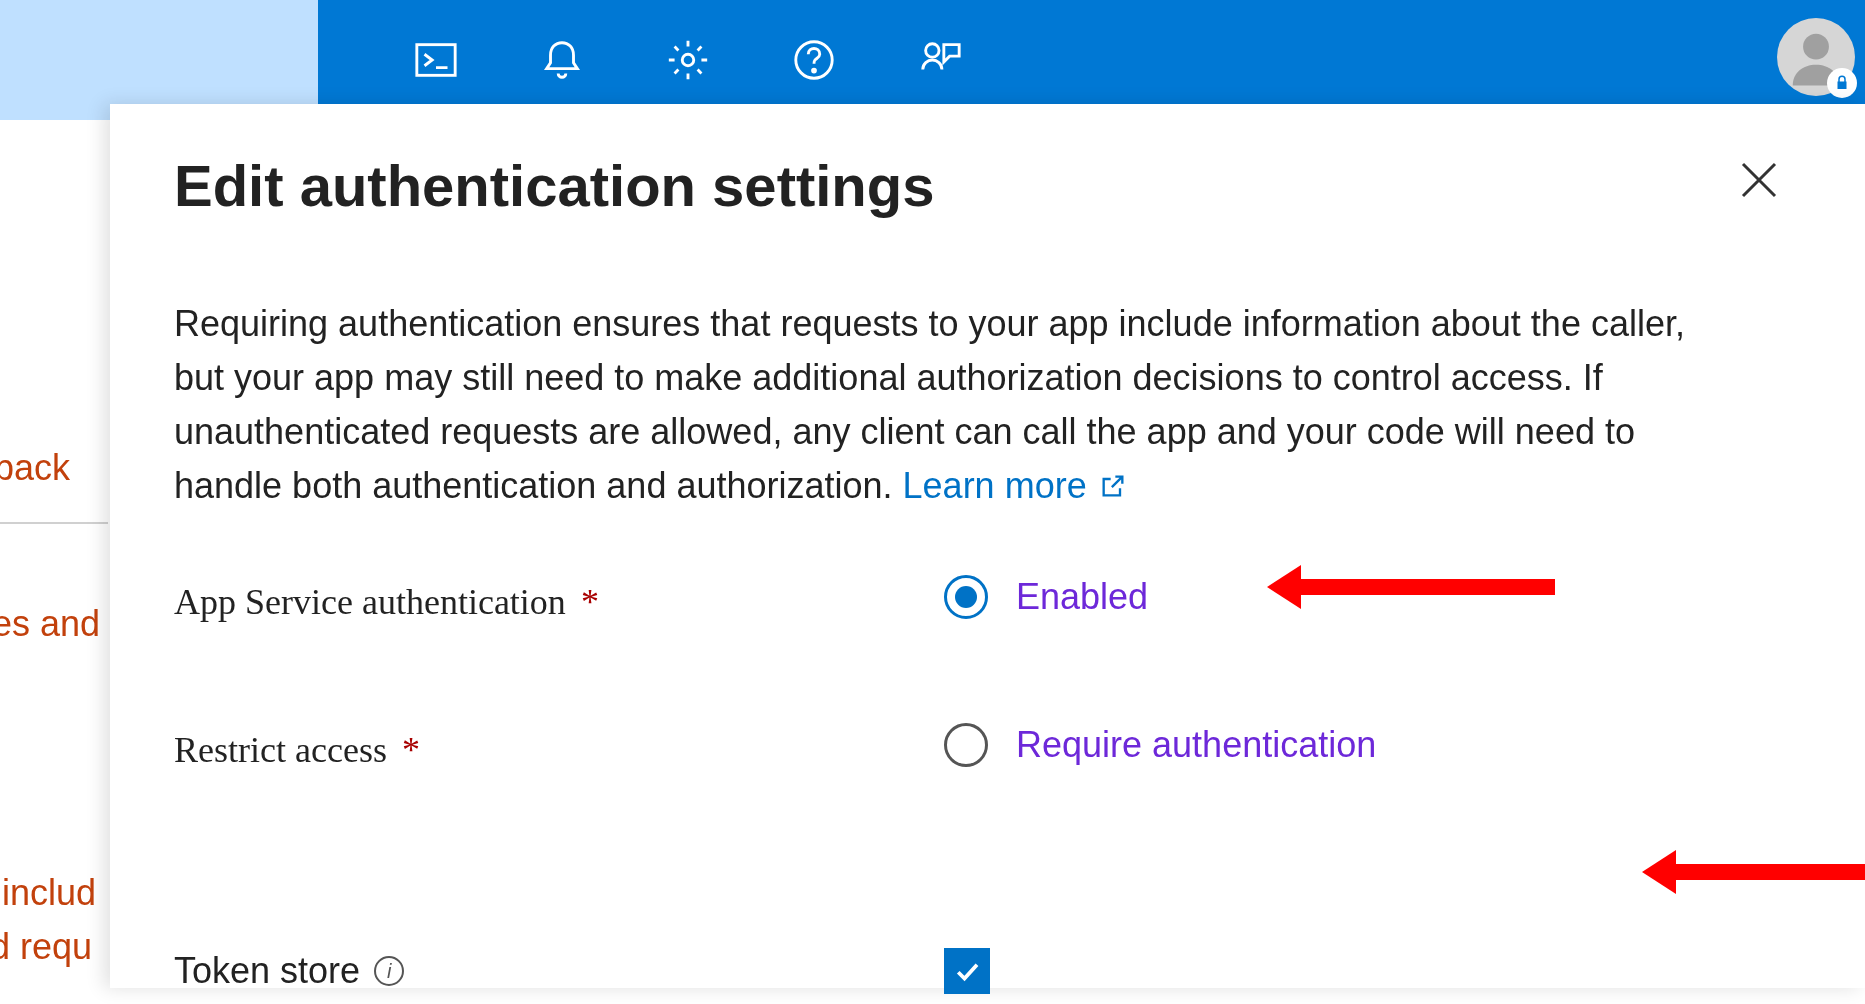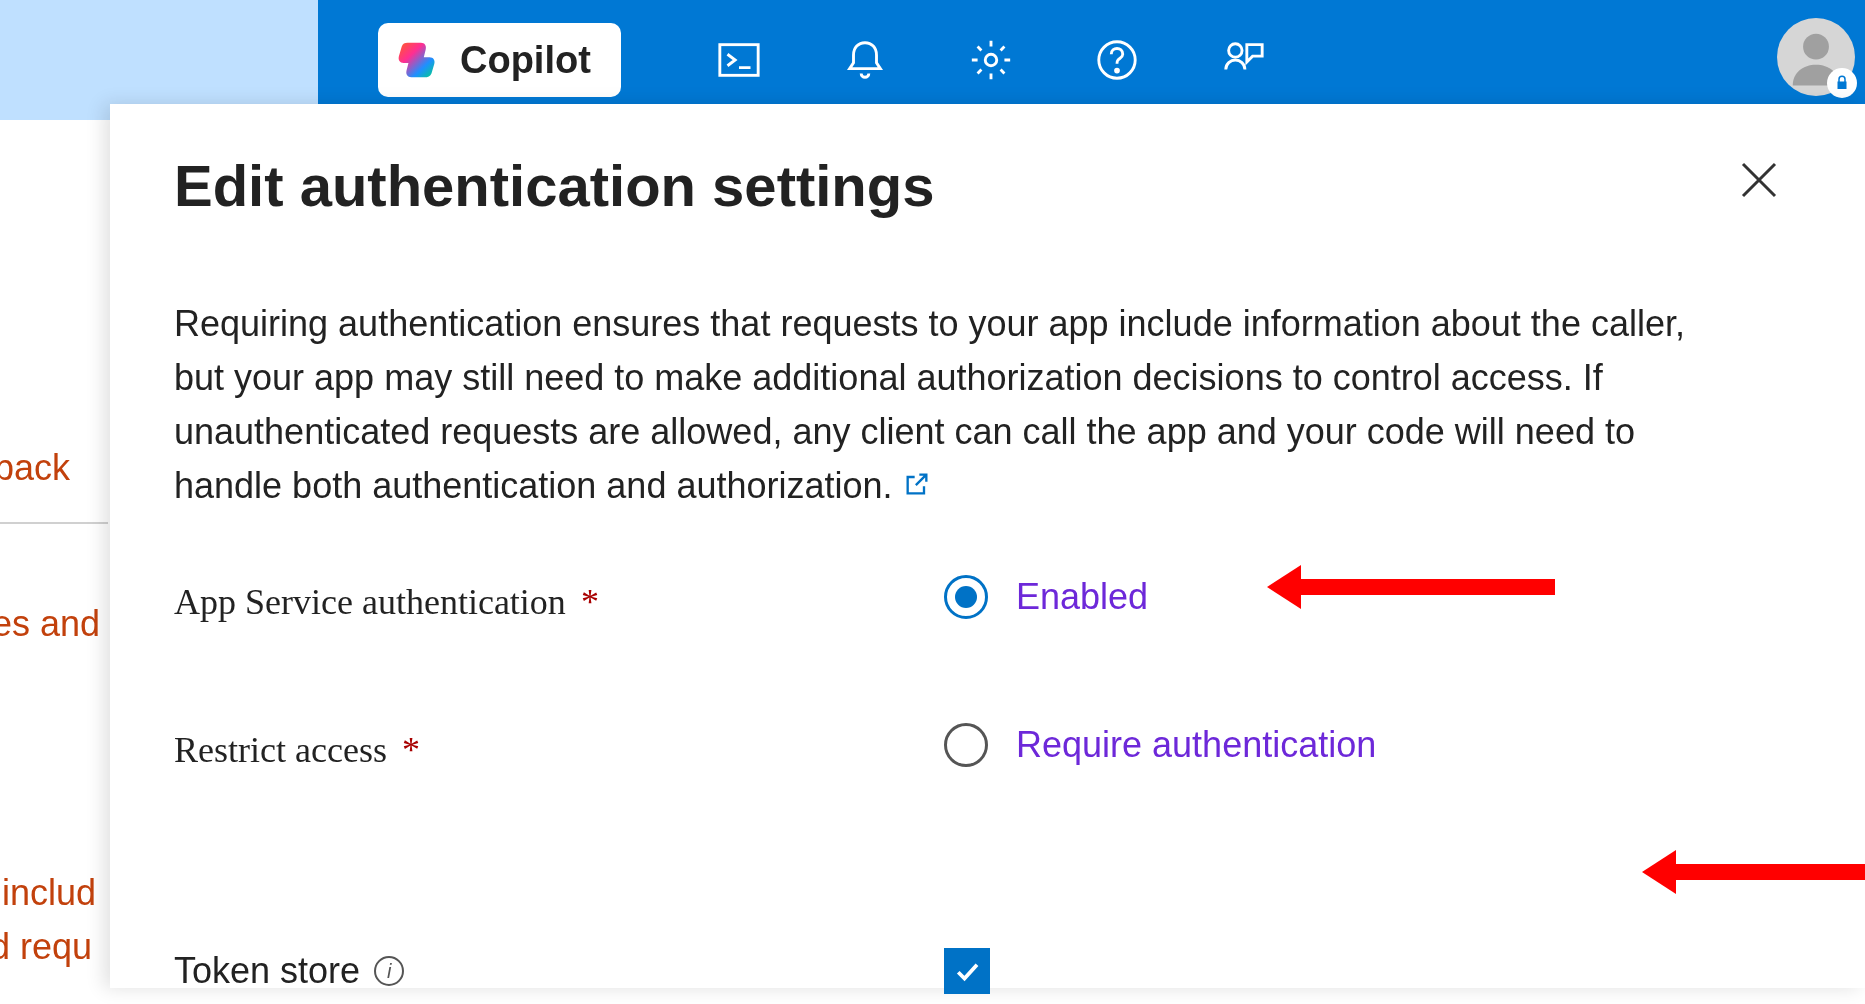--- a/index.html
+++ b/index.html
@@ -232,36 +232,20 @@
     display:flex;align-items:center;justify-content:center;
     color:#fff;
   }
 </style>
 </head>
 <body>
 
 <div class="header-bar">
   <div class="header-left-block"></div>
 
-  <div class="copilot-btn">
-    <span class="copilot-icon">
-      <svg viewBox="0 0 48 48">
-        <defs>
-          <linearGradient id="cpg" x1="0" y1="0" x2="1" y2="1">
-            <stop offset="0%" stop-color="#ff5b29"></stop>
-            <stop offset="35%" stop-color="#ff2e92"></stop>
-            <stop offset="70%" stop-color="#1e90ff"></stop>
-            <stop offset="100%" stop-color="#00d084"></stop>
-          </linearGradient>
-        </defs>
-        <path fill="url(#cpg)" d="M12 6h14c4 0 6 3 5 7l-2 8h6c4 0 6 3 5 7l-3 10c-1 3-4 4-7 4H16c-4 0-6-3-5-7l2-8h-5c-4 0-6-3-5-7l3-10c1-3 3-4 6-4z"></path>
-      </svg>
-    </span>
-    <span class="copilot-label">Copilot</span>
-  </div>
 
   <div class="header-icons">
     <span class="hdr-icon">
       <svg viewBox="0 0 48 48" fill="none" stroke="#fff" stroke-width="3">
         <rect x="4" y="8" width="40" height="32"></rect>
         <path d="M12 18l8 6-8 6M24 32h12"></path>
       </svg>
     </span>
     <span class="hdr-icon">
       <svg viewBox="0 0 48 48" fill="none" stroke="#fff" stroke-width="3">
@@ -318,20 +302,21 @@
 
   <div class="close-btn">
     <svg viewBox="0 0 48 48" stroke="#333" stroke-width="3">
         <path d="M8 8l32 32M40 8L8 40"></path>
       </svg>
   </div>
 
   <div class="panel-desc">
     <span>Requiring authentication ensures that requests to your app include information about the caller, but your app may still need to make additional authorization decisions to control access. If unauthenticated requests are allowed, any client can call the app and your code will need to handle both authentication and authorization. </span>
     <span class="learn-more">
+      <span>Learn more</span>
       <svg class="ext-icon" viewBox="0 0 24 24" fill="none" stroke="#0072C6" stroke-width="2">
         <path d="M14 4h6v6M20 4l-9 9"></path>
           <path d="M18 14v6H4V6h6"></path>
       </svg>
     </span>
   </div>
 
   <div class="form-area">
 
     <div class="form-row">

